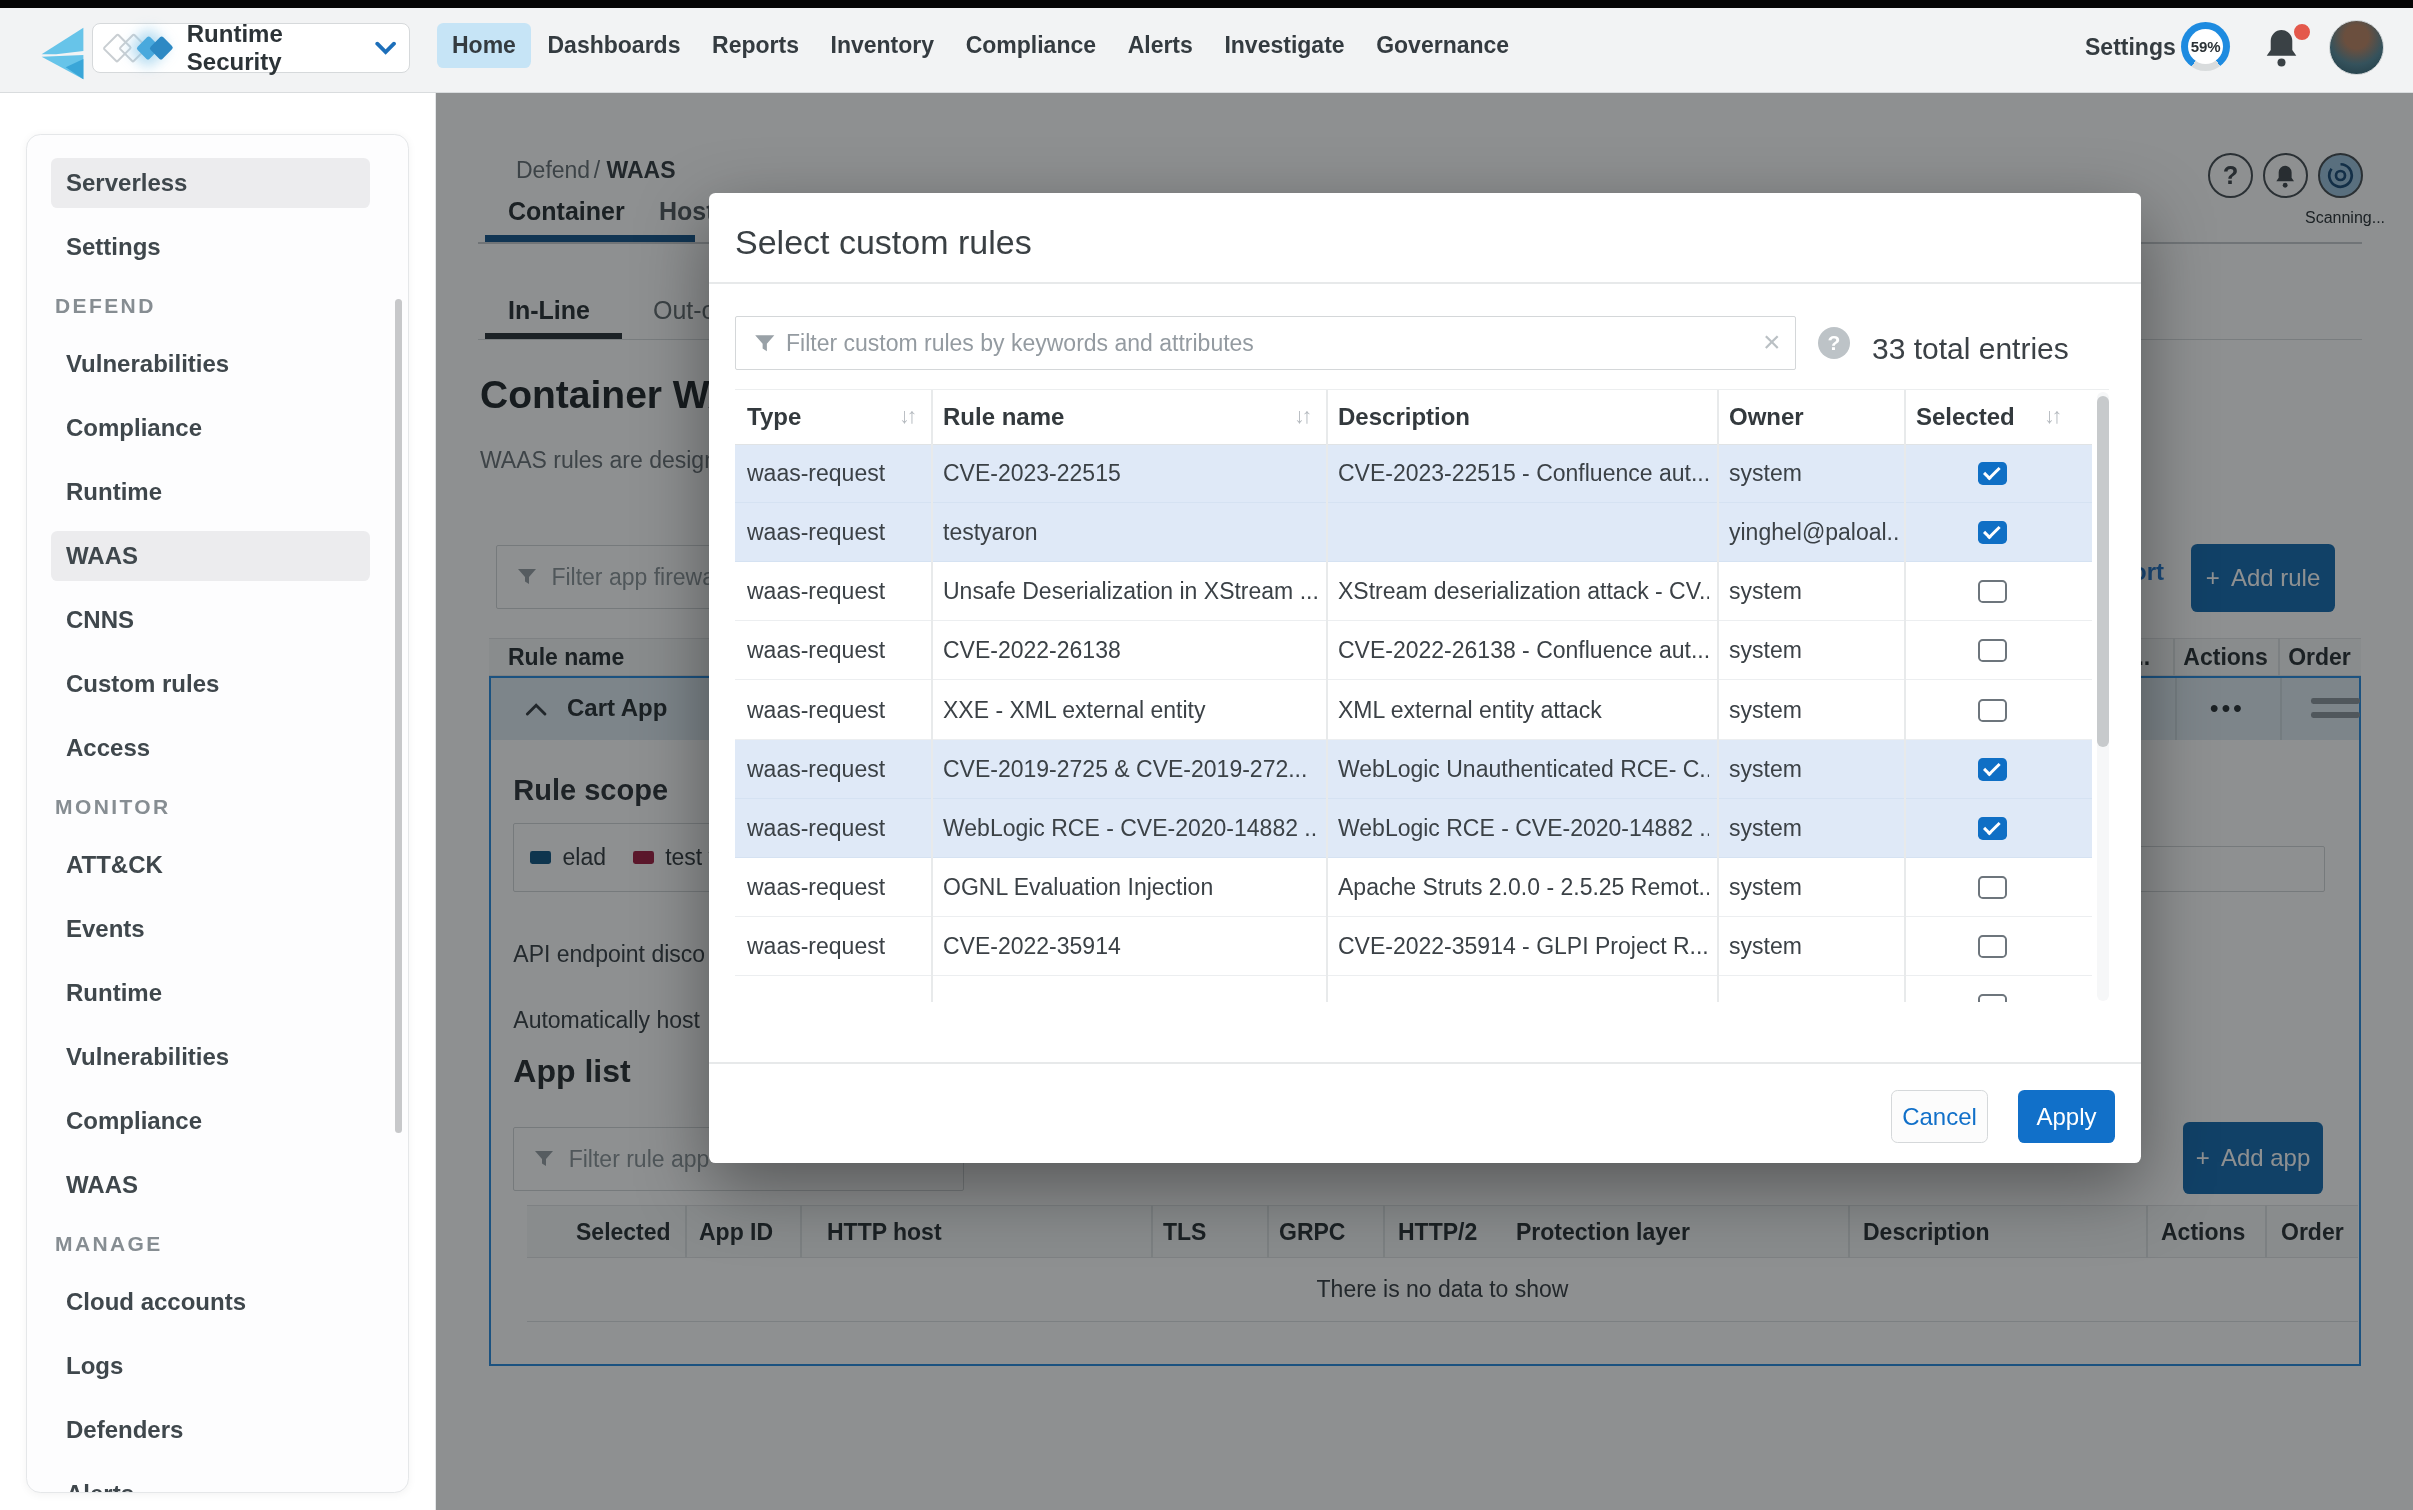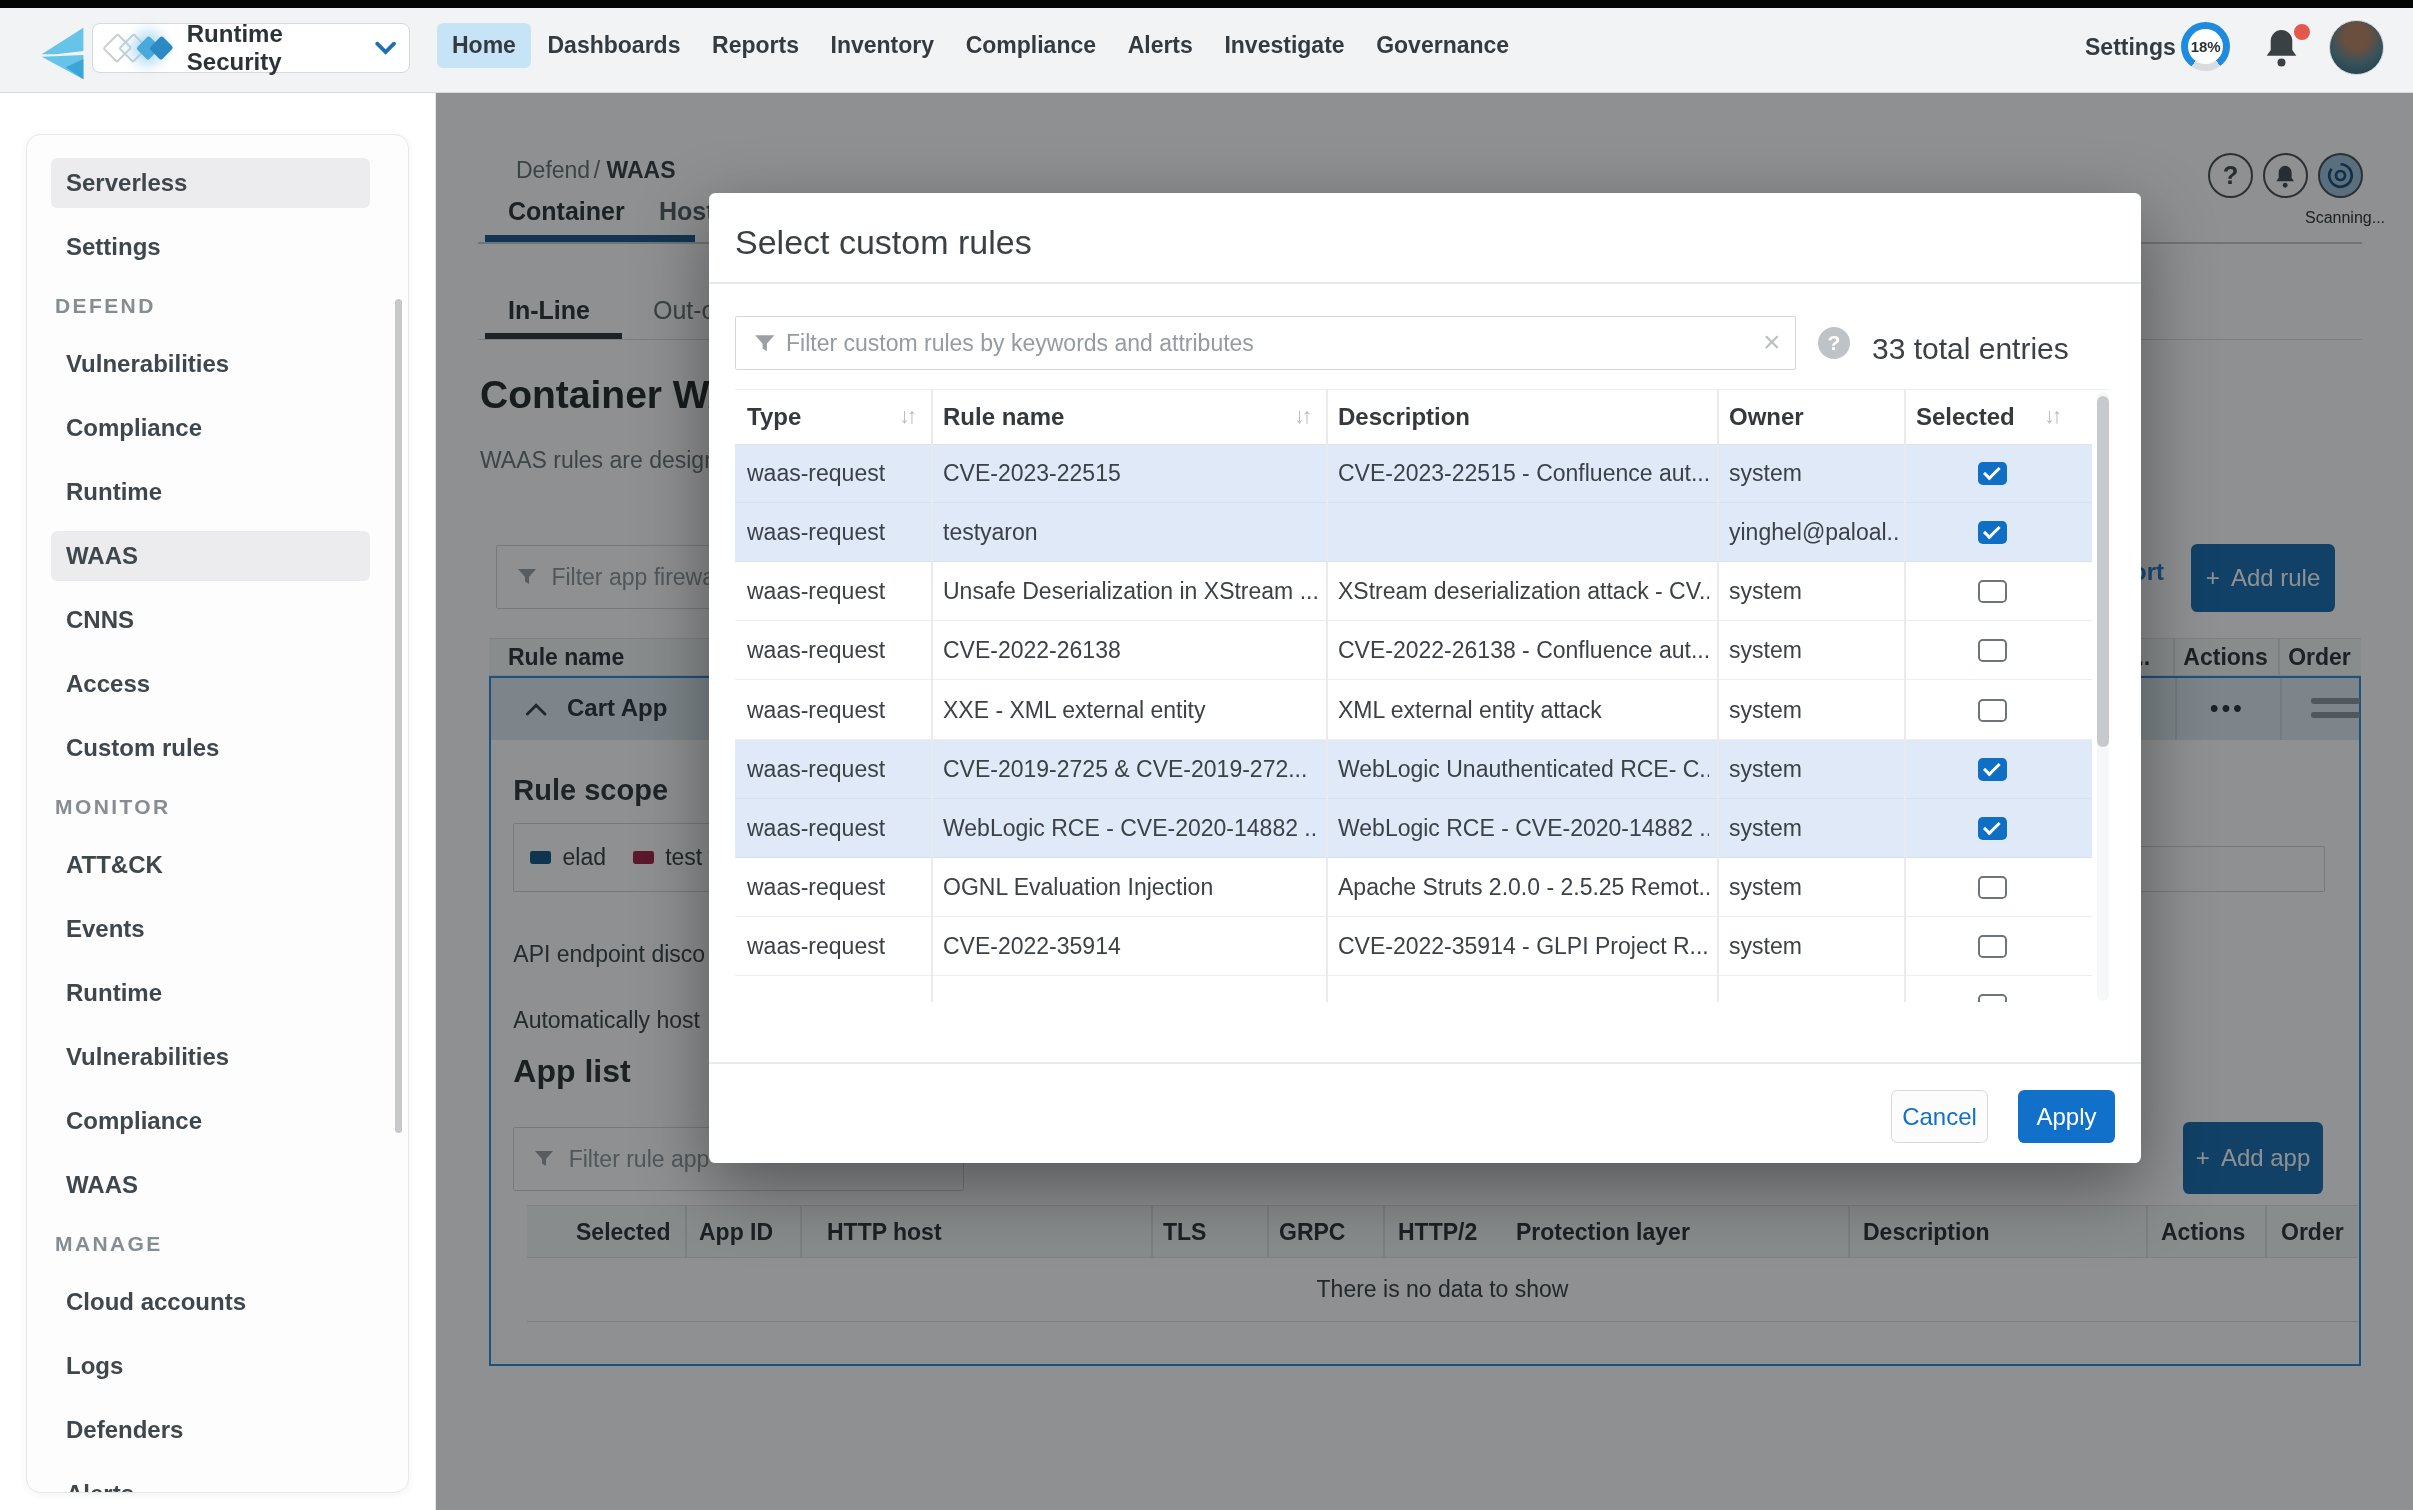--- a/index.html
+++ b/index.html
@@ -120,21 +120,21 @@
         <div class="navitem">Dashboards</div>
         <div class="navitem">Reports</div>
         <div class="navitem">Inventory</div>
         <div class="navitem">Compliance</div>
         <div class="navitem">Alerts</div>
         <div class="navitem">Investigate</div>
         <div class="navitem">Governance</div>
       </div>
     <span id="settingslbl">Settings</span>
     <div id="ring">
-        <div class="inner">18%</div>
+        <div class="inner">59%</div>
       </div>
     <svg class="abs" style="left:2263px;top:25.5px;" width="37" height="42" viewBox="0 0 24 26">
       <path d="M12 2a7 7 0 0 0-7 7v6l-2.6 3.6h19.2L19 15V9a7 7 0 0 0-7-7z" fill="#3a4145"></path>
       <circle cx="12" cy="23" r="2.6" fill="#3a4145"></circle>
     </svg>
     <div id="belldot"></div>
     <div id="avatar"></div>
   </div>
 
   <div id="sidecol">
@@ -158,24 +158,24 @@
           <div class="side-item">
             <div class="lbl">Runtime</div>
           </div>
           <div class="side-item active">
             <div class="lbl">WAAS</div>
           </div>
           <div class="side-item">
             <div class="lbl">CNNS</div>
           </div>
           <div class="side-item">
+            <div class="lbl">Custom rules</div>
+          </div>
+          <div class="side-item">
             <div class="lbl">Access</div>
-          </div>
-          <div class="side-item">
-            <div class="lbl">Custom rules</div>
           </div>
           <div class="side-head">
             <div class="lbl">MONITOR</div>
           </div>
           <div class="side-item">
             <div class="lbl">ATT&amp;CK</div>
           </div>
           <div class="side-item">
             <div class="lbl">Events</div>
           </div>

